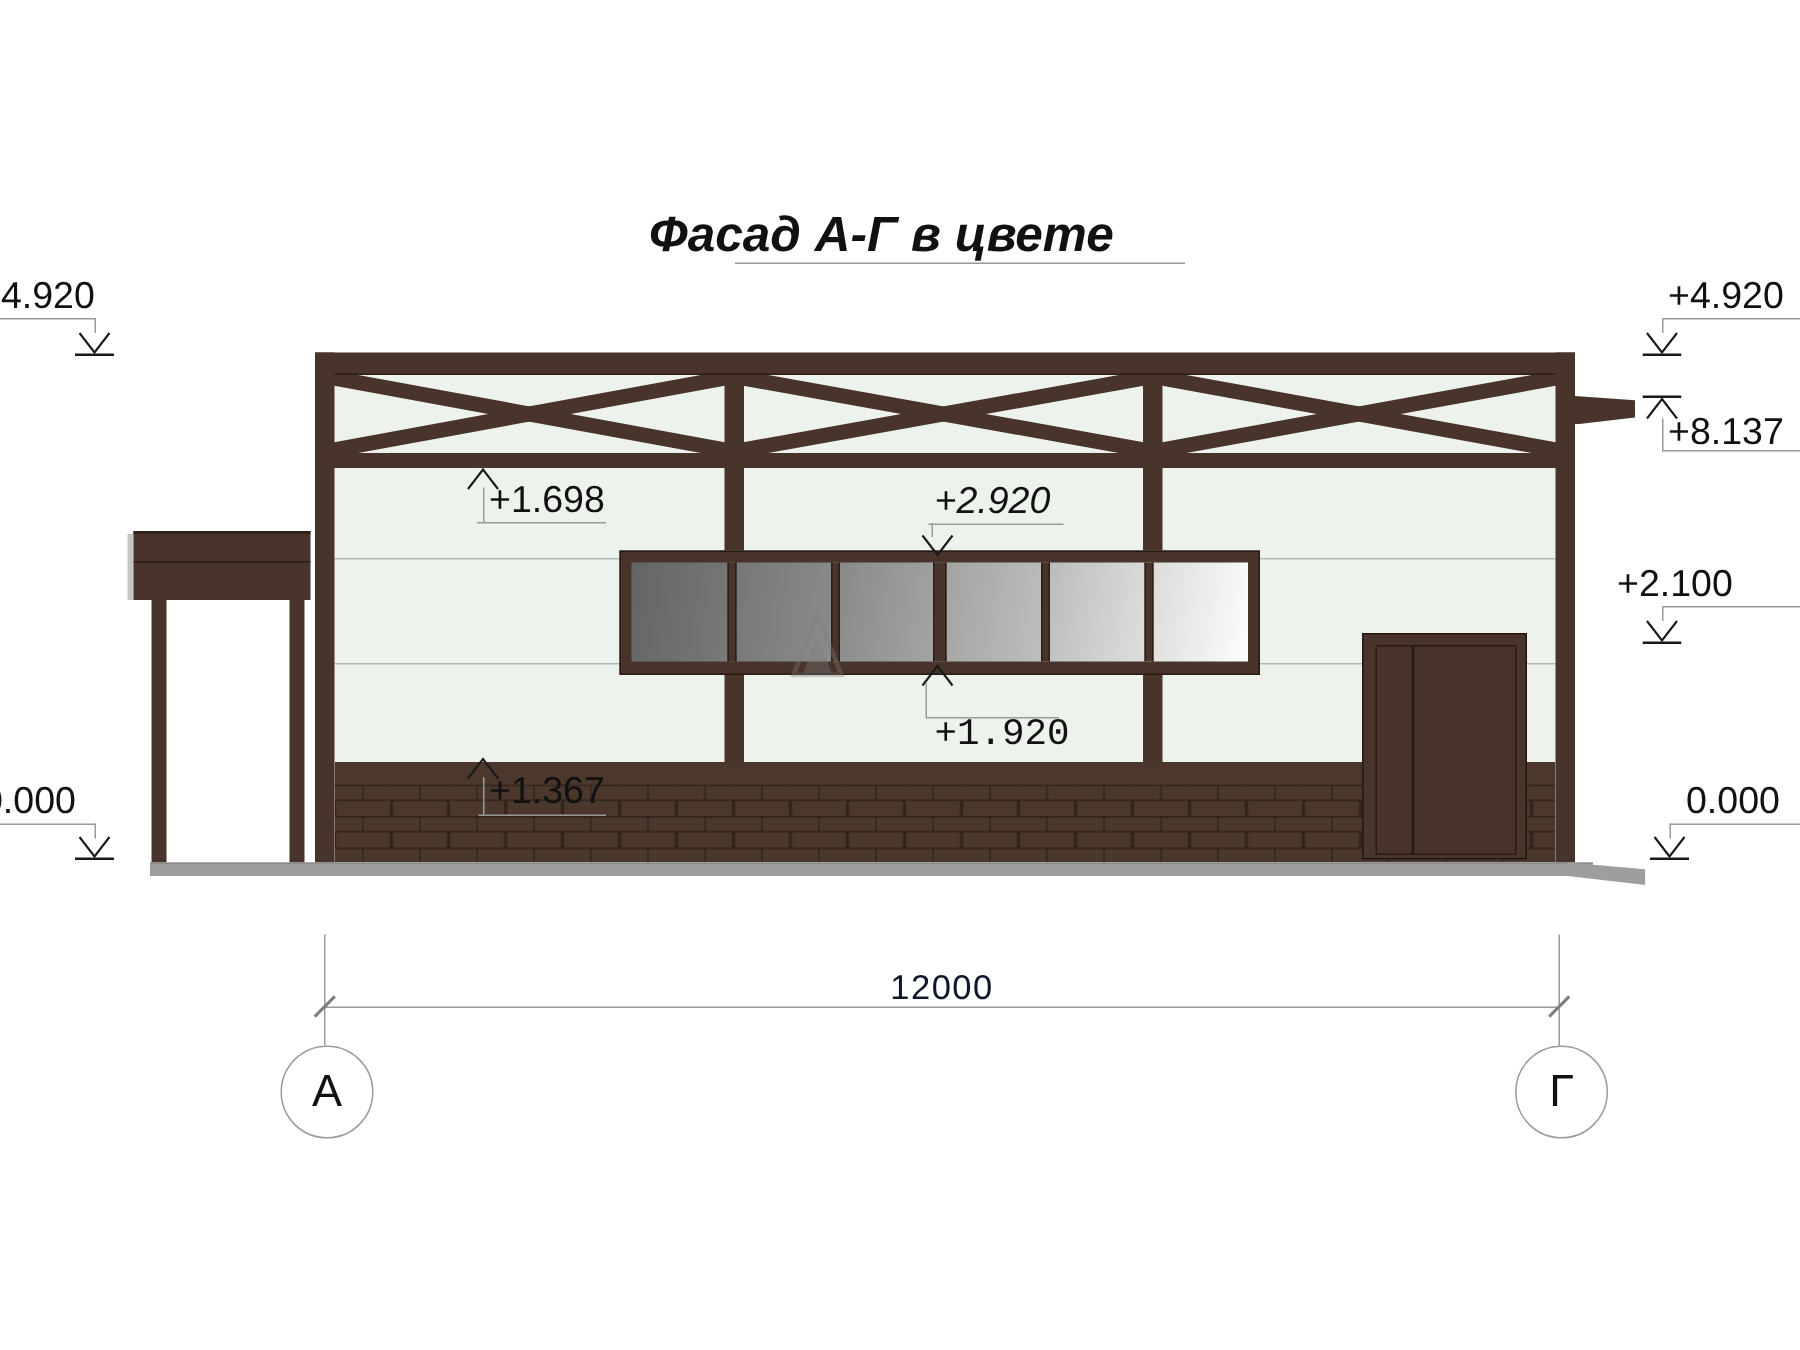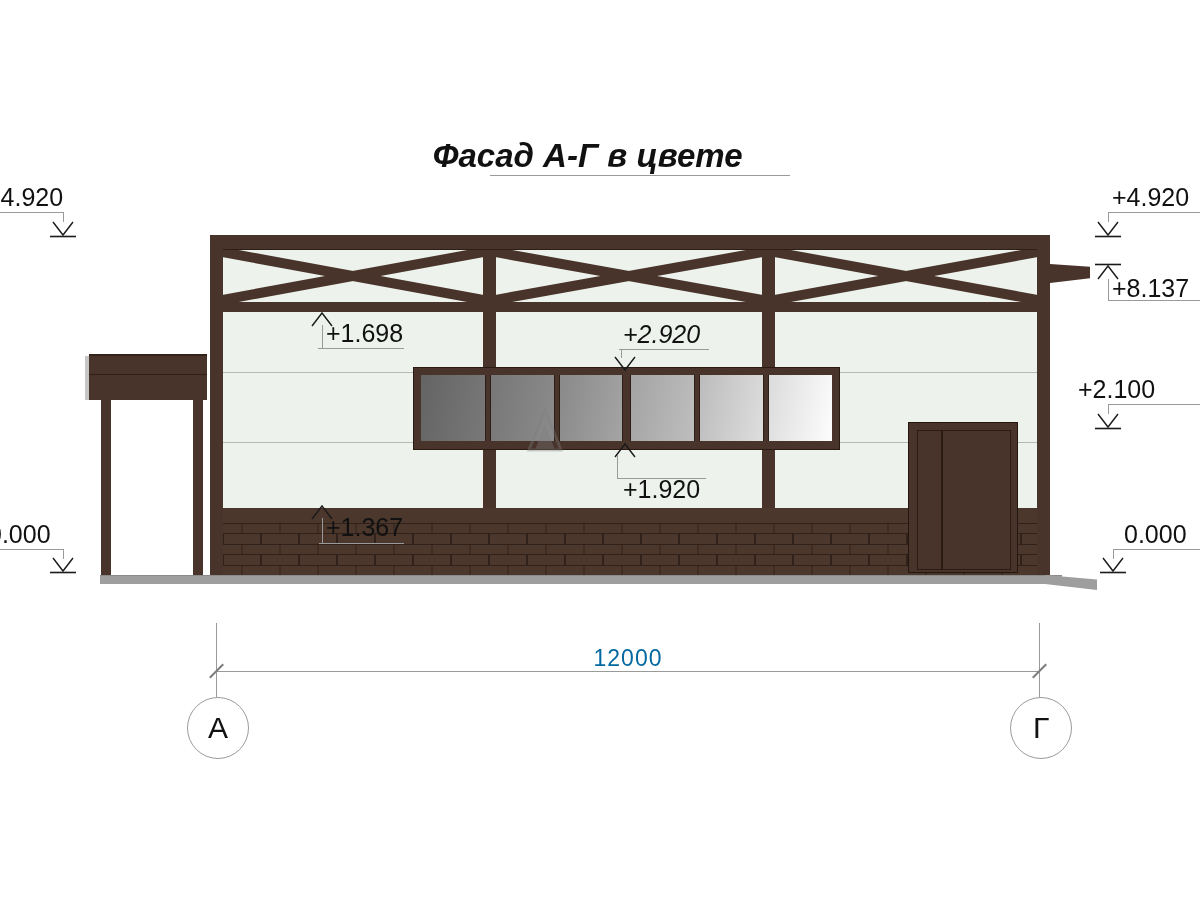--- a/index.html
+++ b/index.html
@@ -9,21 +9,21 @@
   .ttl{font-style:italic;font-weight:bold;font-size:33px;color:#111;white-space:nowrap;}
   .lvl{font-size:25px;color:#111;white-space:nowrap;line-height:1;}
   .ldr{background:#9a9a9a;}
   .wall{background:#edf3ec;}
   .brown{background:#49342b;}
   .siding{background:#b3bab3;}
   .glass{background:linear-gradient(100deg,#646464 0%,#8b8b8b 34%,#bcbcbc 66%,#fdfdfd 100%);}
   .mull{background:#49342b;border-left:1px solid #2e1f16;border-right:1px solid #2e1f16;box-sizing:border-box;}
   .circ{width:60px;height:60px;border:1px solid #9a9a9a;border-radius:50%;background:#fff;
         display:flex;align-items:center;justify-content:center;font-size:30px;color:#111;}
-  .dimtxt{font-size:23px;color:#0369a1;letter-spacing:1px;}
+  .dimtxt{font-size:23px;color:#0f172a;letter-spacing:1px;}
   .tick{width:19px;height:2px;background:#7d7d7d;transform:rotate(-45deg);}
   .wm{color:rgba(125,125,125,0.38);font-weight:bold;font-size:31px;letter-spacing:3px;white-space:nowrap;}
   svg{display:block;}
 </style>
 </head>
 <body>
 
 <div id="canvas">
 
   <div class="abs ttl" style="left:50%;top:137px;transform:translateX(-54%);text-align:center;">Фасад А-Г в цвете</div>
@@ -158,21 +158,21 @@
   <div class="abs ldr" style="left:619px;top:349px;width:90px;height:1px;"></div>
   <div class="abs ldr" style="left:621px;top:349px;width:1px;height:9px;"></div>
   <svg class="abs" style="left:612px;top:356px;" width="26" height="16" viewBox="0 0 26 16">
     <path d="M3 1 L13 14 L23 1" fill="none" stroke="#1a1a1a" stroke-width="1.4"></path>
   </svg>
 
   <svg class="abs" style="left:612px;top:442px;" width="26" height="16" viewBox="0 0 26 16">
     <path d="M3 15 L13 2 L23 15" fill="none" stroke="#1a1a1a" stroke-width="1.4"></path>
   </svg>
   <div class="abs ldr" style="left:617px;top:455px;width:1px;height:23px;"></div>
-  <div class="abs lvl" style="left:623px;top:477px;">+1.920</div>
+  <div class="abs lvl" style="left:623px;top:477px;font-family:Liberation Mono, monospace;">+1.920</div>
   <div class="abs ldr" style="left:617px;top:478px;width:89px;height:1px;"></div>
 
   <svg class="abs" style="left:309px;top:504px;" width="26" height="16" viewBox="0 0 26 16">
     <path d="M3 15 L13 2 L23 15" fill="none" stroke="#1a1a1a" stroke-width="1.4"></path>
   </svg>
   <div class="abs ldr" style="left:322px;top:518px;width:1px;height:25px;"></div>
   <div class="abs lvl" style="left:326px;top:515px;">+1.367</div>
   <div class="abs ldr" style="left:319px;top:543px;width:85px;height:1px;"></div>
 
   <div class="abs ldr" style="left:216px;top:623px;width:1px;height:74px;"></div>

